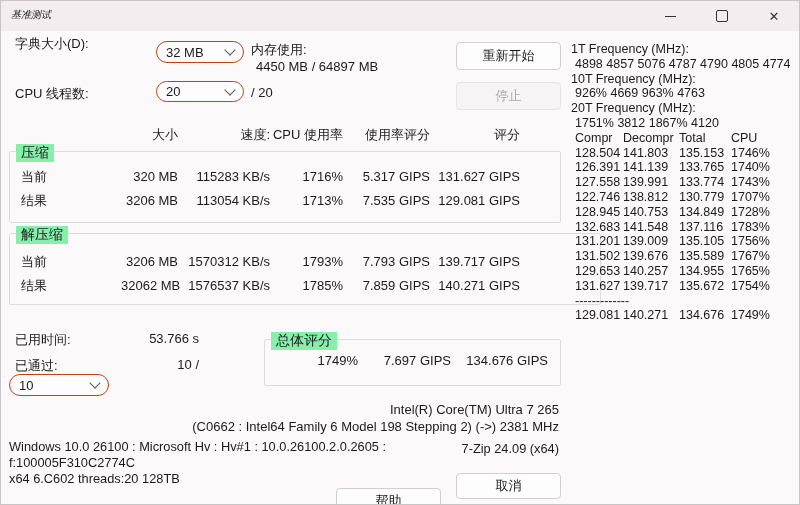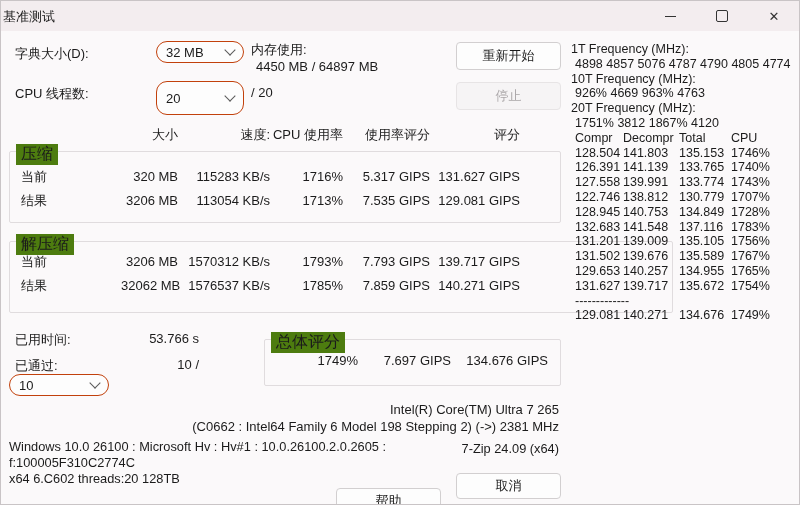--- a/index.html
+++ b/index.html
@@ -2,36 +2,36 @@
 <html><head>
 <meta charset="utf-8">
 <style>
   html,body{margin:0;padding:0;background:#e8e4e6;}
   .window{
     position:relative;width:800px;height:505px;box-sizing:border-box;
     background:#fbf9fa;border:1px solid #c9c4c6;overflow:hidden;
     font-family:"Liberation Sans","DejaVu Sans",sans-serif;font-size:13px;color:#1b1b1b;
   }
   .titlebar{position:absolute;top:0;left:0;right:0;height:30px;background:#f3edef;}
-  .title{position:absolute;left:2px;top:7px;font-size:13px;}
+  .title{position:absolute;left:10px;top:7px;font-size:10px;font-style:italic;}
   .wctrl{position:absolute;top:0;height:30px;width:46px;display:flex;align-items:center;justify-content:center;cursor:default;}
   .wctrl.min{right:106px}.wctrl.max{right:54px}.wctrl.close{right:2px}
   .minline{display:inline-block;width:11px;height:1px;background:#333;}
   .maxbox{display:inline-block;width:10px;height:10px;border:1.2px solid #333;border-radius:2px;}
   .xglyph{font-size:13px;color:#333;}
   .abs{position:absolute;white-space:nowrap;}
   .btn{position:absolute;display:flex;align-items:center;justify-content:center;
        background:#fdfdfd;border:1px solid #d2cfd0;border-radius:4px;font-size:13px;cursor:pointer;box-sizing:border-box;}
   .btn.disabled{background:#f6f4f5;border-color:#e7e4e5;color:#aaa6a8;cursor:default;}
   .select{position:absolute;background:#fdfdfd;border:1px solid #c2410c;border-radius:11px;
           display:flex;align-items:center;justify-content:space-between;padding:0 9px 0 9px;box-sizing:border-box;cursor:pointer;}
   .chev{width:7px;height:7px;border-right:1.4px solid #5a5a5a;border-bottom:1.4px solid #5a5a5a;
         transform:rotate(45deg);margin-top:-4px;}
   .group{position:absolute;border:1px solid #e0dcde;border-radius:2px;box-sizing:border-box;}
-  .gtitle{position:absolute;top:-8px;left:6px;background:#4d7c0f;padding:0 5px;font-size:16px;white-space:nowrap;}
+  .gtitle{position:absolute;top:-8px;left:6px;background:#86efac;padding:0 5px;font-size:14px;white-space:nowrap;}
   .trow{position:absolute;left:8px;display:flex;height:16px;line-height:16px;white-space:nowrap;}
   .trow .lab{width:100px;padding-left:12px;text-align:left;}
   .trow .c{display:inline-block;text-align:right;}
   .c1{width:57px}.c2{width:92px}.c3{width:73px}.c4{width:87px}.c5{width:90px}
   .stats{position:absolute;left:570px;top:41px;width:228px;font-size:12.5px;line-height:14.8px;white-space:nowrap;}
   .stats .num{padding-left:4px;}
   .srow{display:flex;padding-left:4px;}
   .srow span{display:inline-block;}
   .sc1{width:48px}.sc2{width:56px}.sc3{width:52px}.sc4{width:46px}
   .totrow{position:absolute;left:263px;top:352px;display:flex;height:16px;line-height:16px;}
@@ -52,33 +52,33 @@
         <span class="minline"></span>
       </div>
     <div class="wctrl max">
         <span class="maxbox"></span>
       </div>
     <div class="wctrl close">
         <span class="xglyph">✕</span>
       </div>
   </div>
 
-  <span class="abs" style="left:14px;top:44px">字典大小(D):</span>
+  <span class="abs" style="left:14px;top:34px">字典大小(D):</span>
   <div class="select" style="left:155px;top:40px;width:88px;height:22px">
     <span>32 MB</span>
     <span class="chev"></span>
   </div>
   <span class="abs" style="left:250px;top:40px">内存使用:</span>
   <span class="abs" style="left:255px;top:58px">4450 MB / 64897 MB</span>
   <div class="btn" style="left:455px;top:41px;width:105px;height:28px">
     <span>重新开始</span>
   </div>
 
   <span class="abs" style="left:14px;top:84px">CPU 线程数:</span>
-  <div class="select" style="left:155px;top:80px;width:88px;height:34px">
+  <div class="select" style="left:155px;top:80px;width:88px;height:21px">
     <span>20</span>
     <span class="chev"></span>
   </div>
   <span class="abs" style="left:250px;top:84px">/ 20</span>
   <div class="btn disabled" style="left:455px;top:81px;width:105px;height:28px">
     <span>停止</span>
   </div>
 
   <div class="trow" style="top:126px">
     <span class="lab"></span>
@@ -102,21 +102,21 @@
   </div>
   <div class="trow" style="top:192px">
     <span class="lab">结果</span>
     <span class="c c1">3206 MB</span>
     <span class="c c2">113054 KB/s</span>
     <span class="c c3">1713%</span>
     <span class="c c4">7.535 GIPS</span>
     <span class="c c5">129.081 GIPS</span>
   </div>
 
-  <div class="group" style="left:8px;top:240px;width:664px;height:72px">
+  <div class="group" style="left:8px;top:232px;width:592px;height:72px">
     <span class="gtitle">解压缩</span>
   </div>
   <div class="trow" style="top:253px">
     <span class="lab">当前</span>
     <span class="c c1">3206 MB</span>
     <span class="c c2">1570312 KB/s</span>
     <span class="c c3">1793%</span>
     <span class="c c4">7.793 GIPS</span>
     <span class="c c5">139.717 GIPS</span>
   </div>

